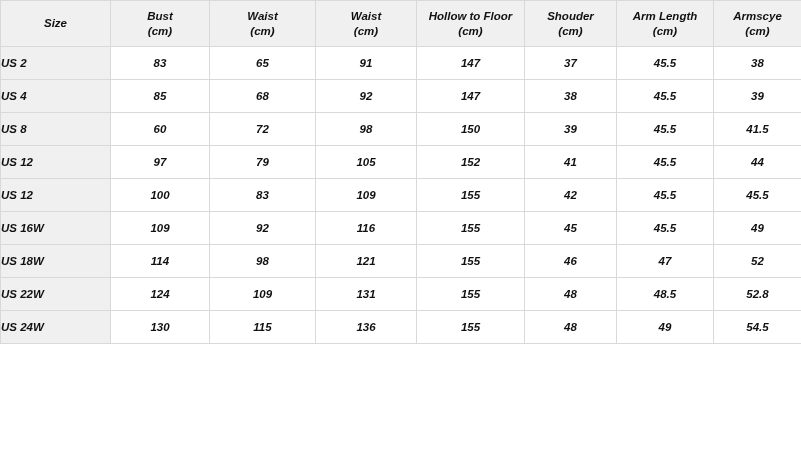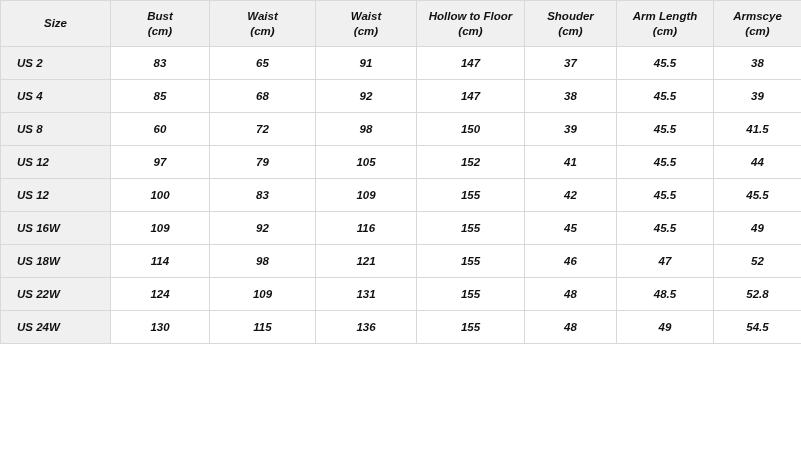--- a/index.html
+++ b/index.html
@@ -41,21 +41,21 @@
     background: #f0f0f0;
     height: 45px;
   }
   table.size-chart th .unit {
     display: block;
     font-weight: bold;
   }
   table.size-chart tbody td.size-cell {
     background: #f0f0f0;
     text-align: left;
-    padding-left: 16px;
+    padding-left: 0;
   }
   table.size-chart tbody td {
     background: #ffffff;
   }
   
   col.c0 { width: 110px; }
   col.c1 { width: 99px; }
   col.c2 { width: 106px; }
   col.c3 { width: 101px; }
   col.c4 { width: 108px; }

